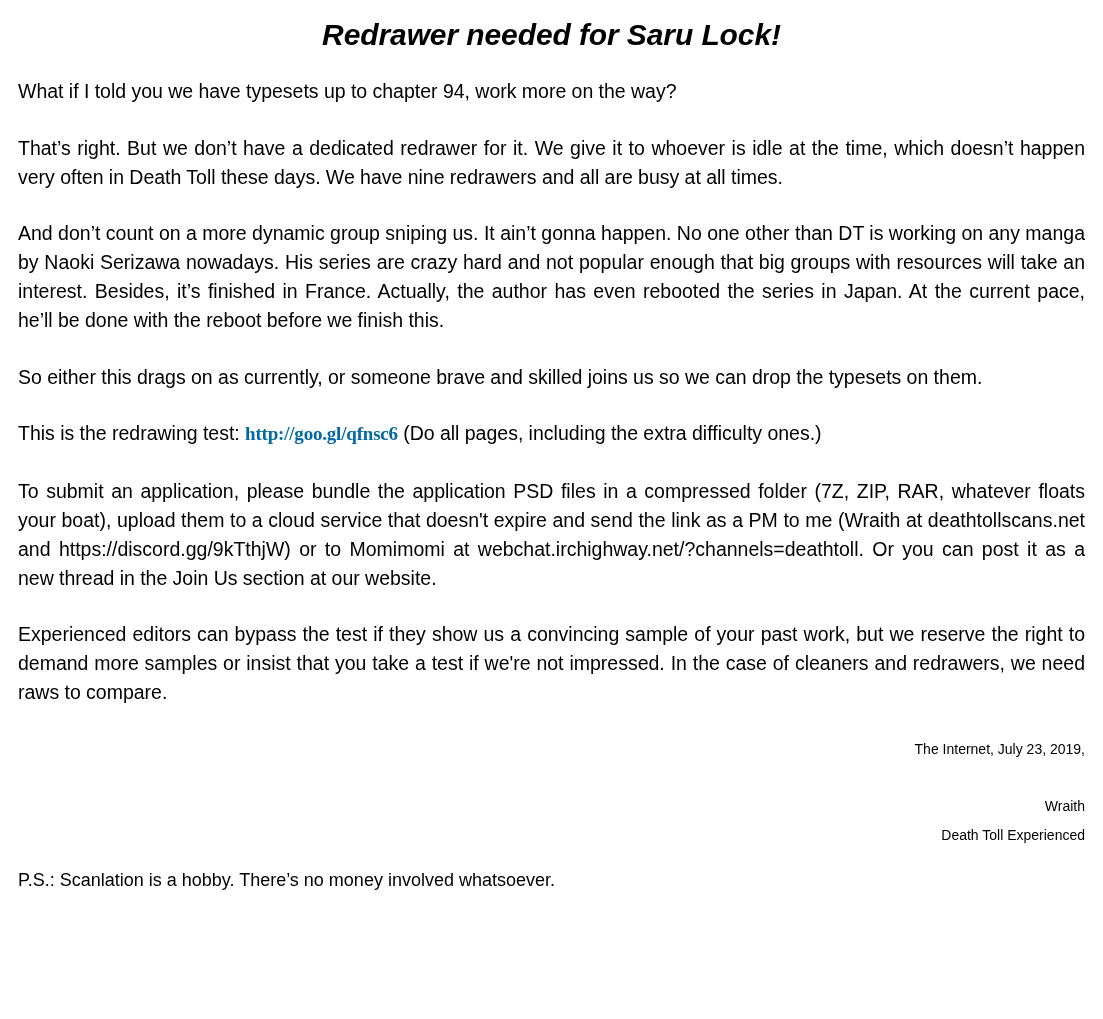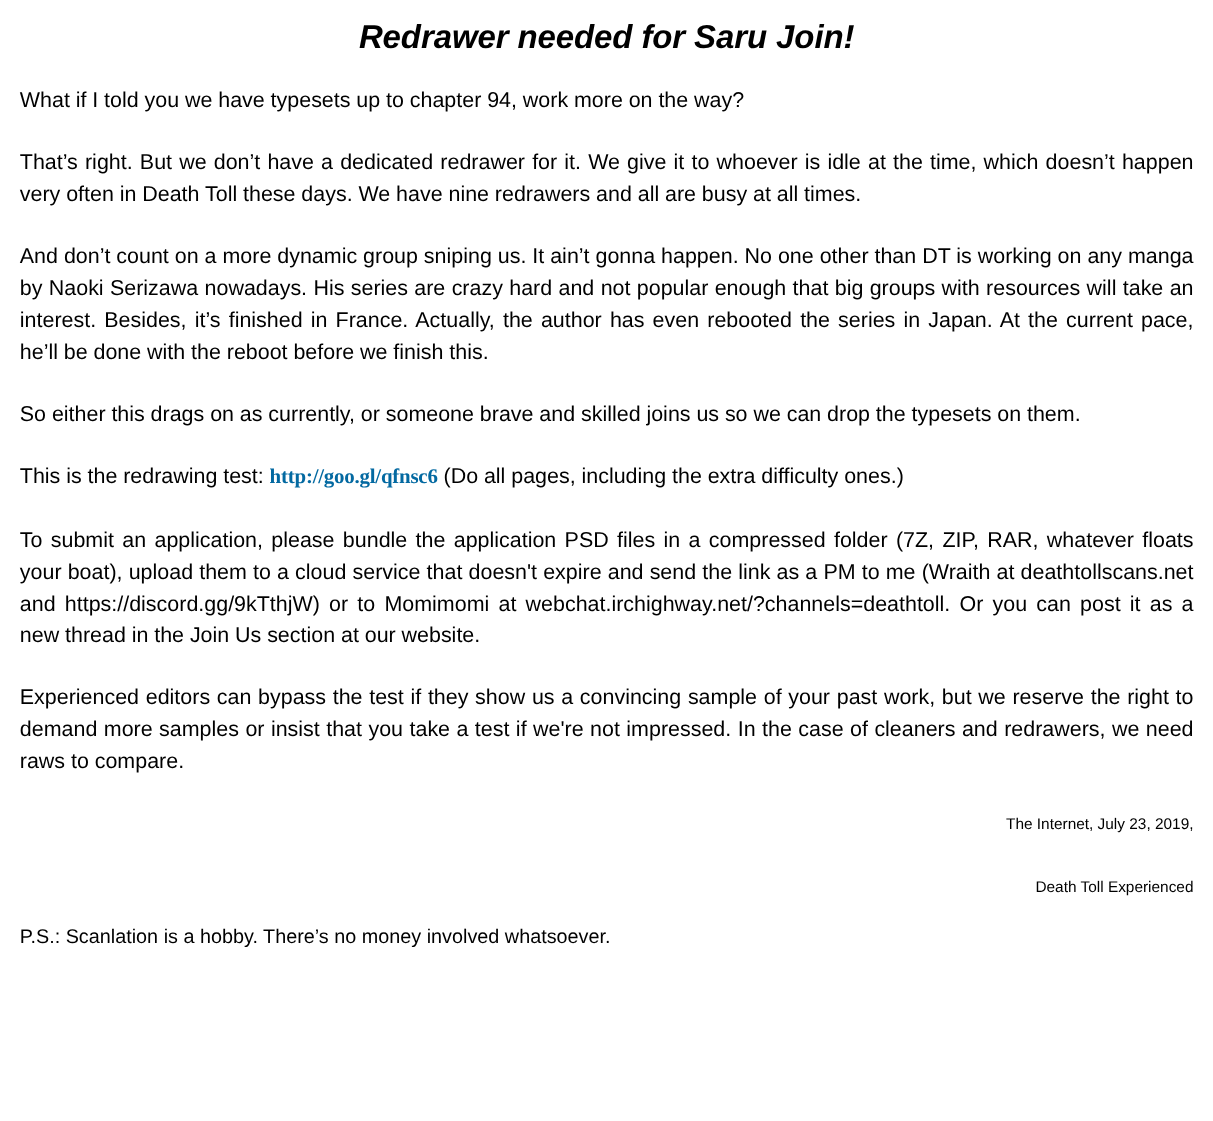--- a/index.html
+++ b/index.html
@@ -80,21 +80,21 @@
     font-size: 18px;
     line-height: 28.8px;
     text-align: left;
   }
 </style>
 </head>
 <body>
 
 <div class="page">
 
-  <h1 class="doc-title">Redrawer needed for Saru Join!</h1>
+  <h1 class="doc-title">Redrawer needed for Saru Lock!</h1>
 
   <div class="body-block">
 
 
     <p class="para nojustify">What if I told you we have typesets up to chapter 94, work more on the way?</p>
 
     <p class="para">That’s right. But we don’t have a dedicated redrawer for it. We give it to whoever is idle at the time, which doesn’t happen very often in Death Toll these days. We have nine redrawers and all are busy at all times.</p>
 
     <p class="para">And don’t count on a more dynamic group sniping us. It ain’t gonna happen. No one other than DT is working on any manga by Naoki Serizawa nowadays. His series are crazy hard and not popular enough that big groups with resources will take an interest. Besides, it’s finished in France. Actually, the author has even rebooted the series in Japan. At the current pace, he’ll be done with the reboot before we finish this.</p>
 
@@ -104,18 +104,19 @@
 
     <p class="para">To submit an application, please bundle the application PSD files in a compressed folder (7Z, ZIP, RAR, whatever floats your boat), upload them to a cloud service that doesn't expire and send the link as a PM to me (Wraith at deathtollscans.net and https://discord.gg/9kTthjW) or to Momimomi at webchat.irchighway.net/?channels=deathtoll. Or you can post it as a new thread in the Join Us section at our website.</p>
 
     <p class="para">Experienced editors can bypass the test if they show us a convincing sample of your past work, but we reserve the right to demand more samples or insist that you take a test if we're not impressed. In the case of cleaners and redrawers, we need raws to compare.</p>
 
   </div>
 
   <div class="signature">
     <span class="sig-line">The Internet, July 23, 2019,</span>
     <span class="sig-gap">&nbsp;</span>
+    <span class="sig-line">Wraith</span>
     <span class="sig-line">Death Toll Experienced</span>
   </div>
 
   <div class="postscript">P.S.: Scanlation is a hobby. There’s no money involved whatsoever.</div>
 
 </div>
 
 </body></html>

